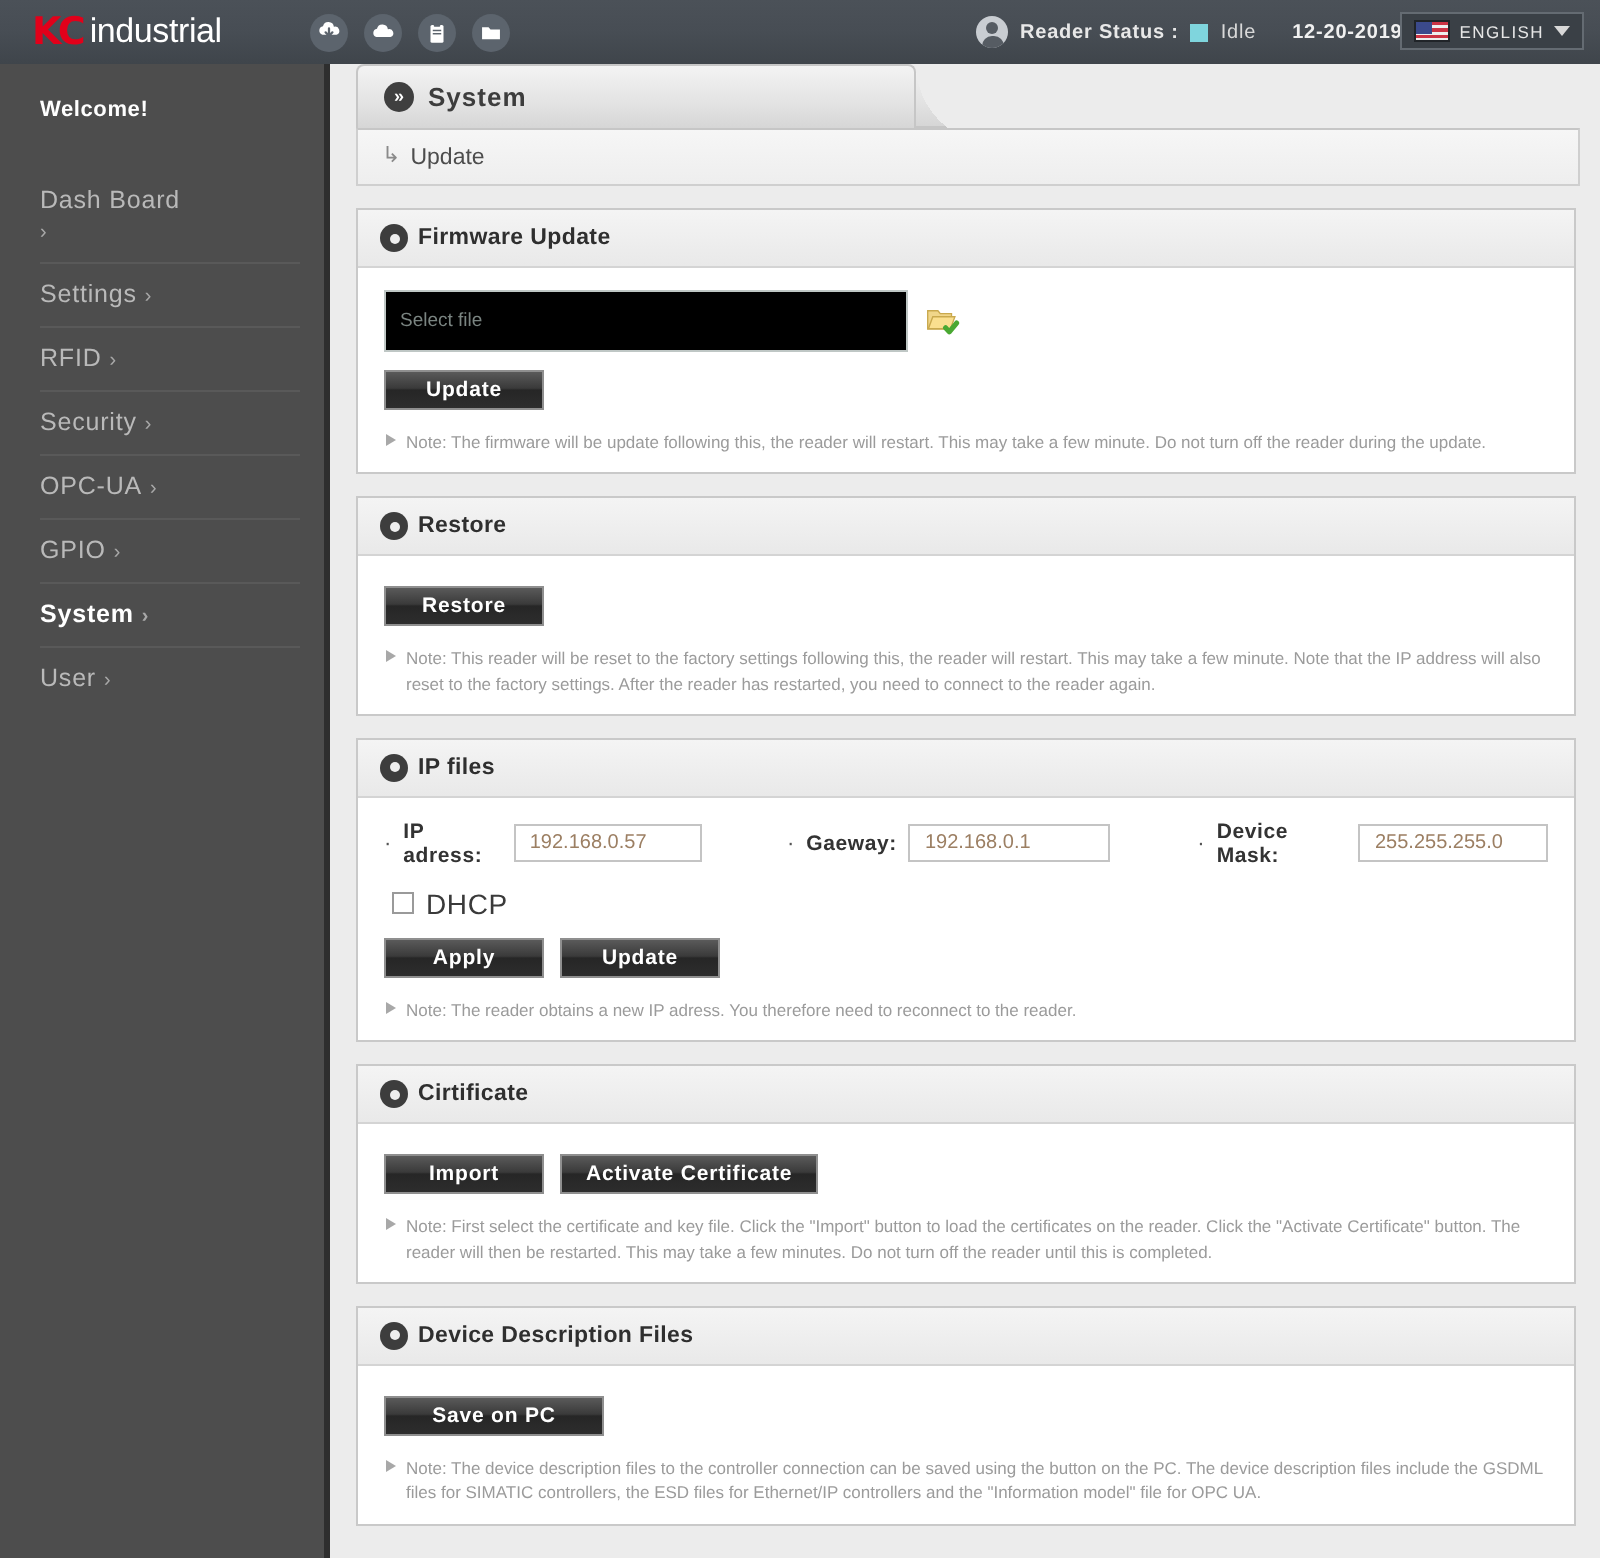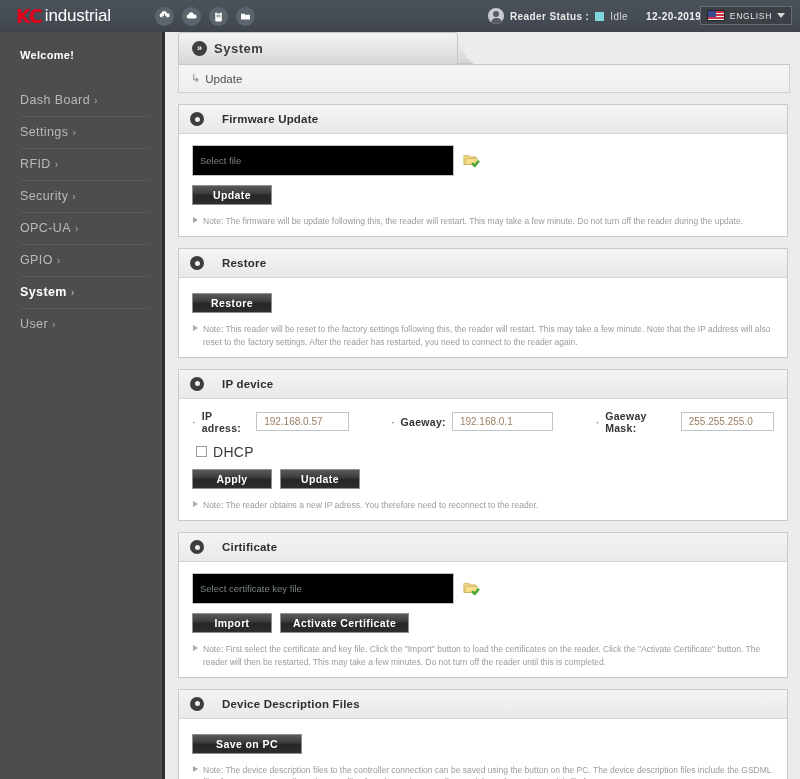--- a/index.html
+++ b/index.html
@@ -90,21 +90,21 @@
     padding: 17px 0 0 20px; letter-spacing: 0.3px;
   }
   .navlist { margin-top: 24px; padding: 0 12px 0 20px; }
   .navitem {
     border-top: 1px solid #595959;
     padding: 8px 0 9px 0;
     color: #b9b9b9; font-size: 12.5px; letter-spacing: 0.4px;
     cursor: pointer;
     display: flex; align-items: baseline; gap: 4px;
   }
-  .navitem:first-child { border-top: none; }
+  .navitem:first-child { border-top: none; flex-direction: column; }
   .navitem .chev { font-size: 10px; color: #a8a8a8; }
   .navitem.active { color: #ffffff; font-weight: bold; }
 
   
   .main {
     position: absolute; top: 32px; left: 168px;
     width: 632px; height: 747px;
     background: #ececec;
     padding: 0;
   }
@@ -144,21 +144,21 @@
   .panelwrap { margin: 11px 12px 0 10px; }
   .panel {
     background: #ffffff;
     border: 1px solid #c9c9c9;
     margin-bottom: 11px;
   }
   .panel-head {
     height: 29px;
     background: linear-gradient(to bottom, #f4f4f4 0%, #e9e9e9 100%);
     border-bottom: 1px solid #d4d4d4;
-    display: flex; align-items: center; padding-left: 11px; gap: 18px;
+    display: flex; align-items: center; padding-left: 11px; gap: 5px;
   }
   .gear {
     width: 14px; height: 14px; border-radius: 50%;
     background: #3d3d3d; position: relative;
     display: flex; align-items: center; justify-content: center;
   }
   .gear::after {
     content: ""; width: 5px; height: 5px; border-radius: 50%;
     background: #eeeeee;
   }
@@ -359,39 +359,39 @@
         <div class="note">
           <span class="note-tri"></span>
           <span>Note: This reader will be reset to the factory settings following this, the reader will restart. This may take a few minute. Note that the IP address will also reset to the factory settings. After the reader has restarted, you need to connect to the reader again.</span>
         </div>
       </div>
     </div>
 
     <div class="panel">
       <div class="panel-head">
         <span class="gear"></span>
-        <span class="panel-title">IP device</span>
+        <span class="panel-title">IP files</span>
       </div>
       <div class="panel-body">
         <div class="iprow">
           <div class="ipfield">
             <span class="ipdot">·</span>
             <span class="iplabel">IP adress:</span>
             <div class="ipinput">192.168.0.57</div>
           </div>
           <span class="spacer-a"></span>
           <div class="ipfield">
             <span class="ipdot">·</span>
             <span class="iplabel">Gaeway:</span>
             <div class="ipinput">192.168.0.1</div>
           </div>
           <span class="spacer-b"></span>
           <div class="ipfield">
             <span class="ipdot">·</span>
-            <span class="iplabel">Gaeway Mask:</span>
+            <span class="iplabel">Device Mask:</span>
             <div class="ipinput">255.255.255.0</div>
           </div>
         </div>
         <div class="checkrow">
           <span class="checkbox"></span>
           <span class="checklabel">DHCP</span>
         </div>
         <div class="btnrow">
           <button class="btn">Apply</button>
           <button class="btn">Update</button>
@@ -402,30 +402,20 @@
         </div>
       </div>
     </div>
 
     <div class="panel">
       <div class="panel-head">
         <span class="gear"></span>
         <span class="panel-title">Cirtificate</span>
       </div>
       <div class="panel-body">
-        <div class="filerow">
-          <div class="fileinput">Select certificate key file</div>
-          <span class="folder-icon">
-            <svg width="17" height="15" viewBox="0 0 20 17">
-              <path d="M1 2.5h6l1.4 1.7H15v9H1z" fill="#f0d68a" stroke="#c9a94e" stroke-width="0.8"></path>
-              <path d="M4 6h13l-2.6 7H1.4z" fill="#fadf8f" stroke="#c9a94e" stroke-width="0.8"></path>
-              <path d="M11.5 12.5l2.2 2.4 4.3-5.2" stroke="#4aa832" stroke-width="3" fill="none" stroke-linecap="round" stroke-linejoin="round"></path>
-            </svg>
-          </span>
-        </div>
         <div class="btnrow">
           <button class="btn">Import</button>
           <button class="btn">Activate Certificate</button>
         </div>
         <div class="note">
           <span class="note-tri"></span>
           <span>Note: First select the certificate and key file. Click the "Import" button to load the certificates on the reader. Click the "Activate Certificate" button. The reader will then be restarted. This may take a few minutes. Do not turn off the reader until this is completed.</span>
         </div>
       </div>
     </div>

